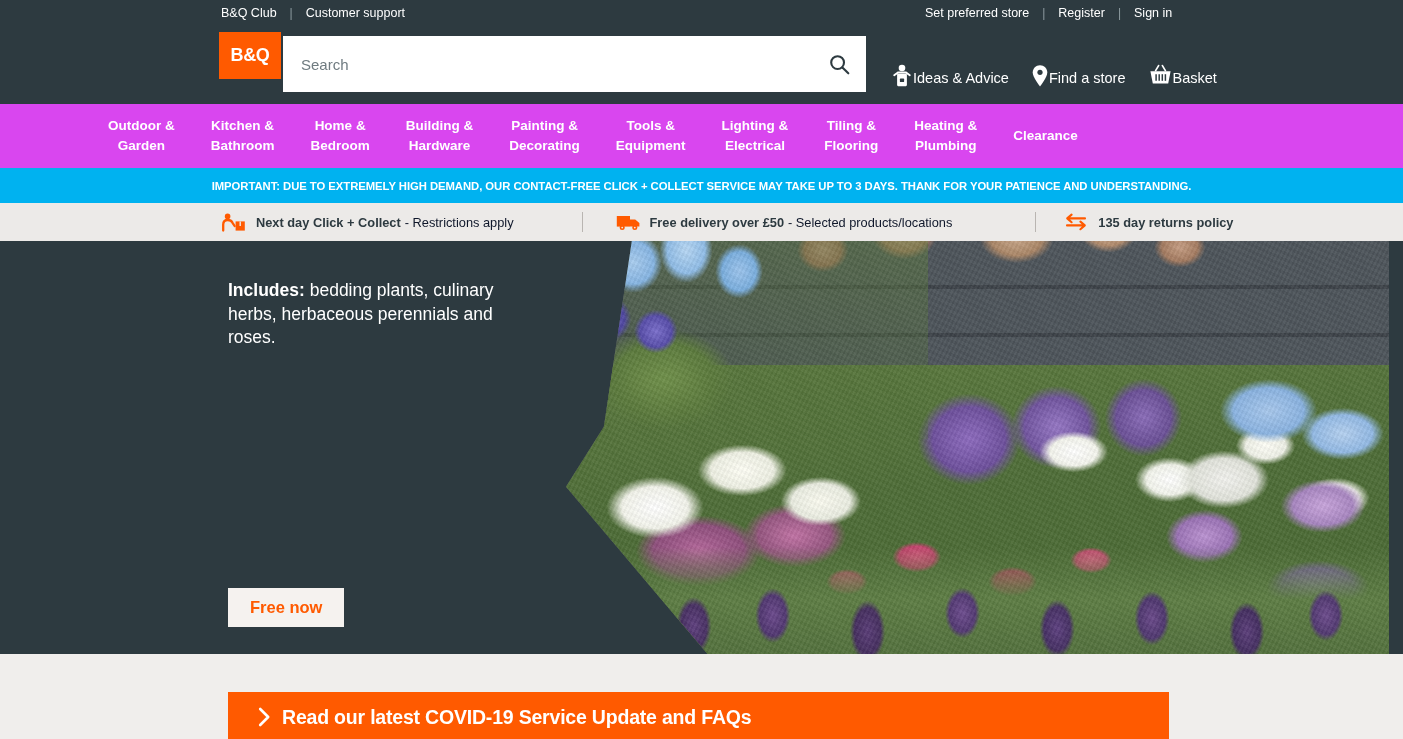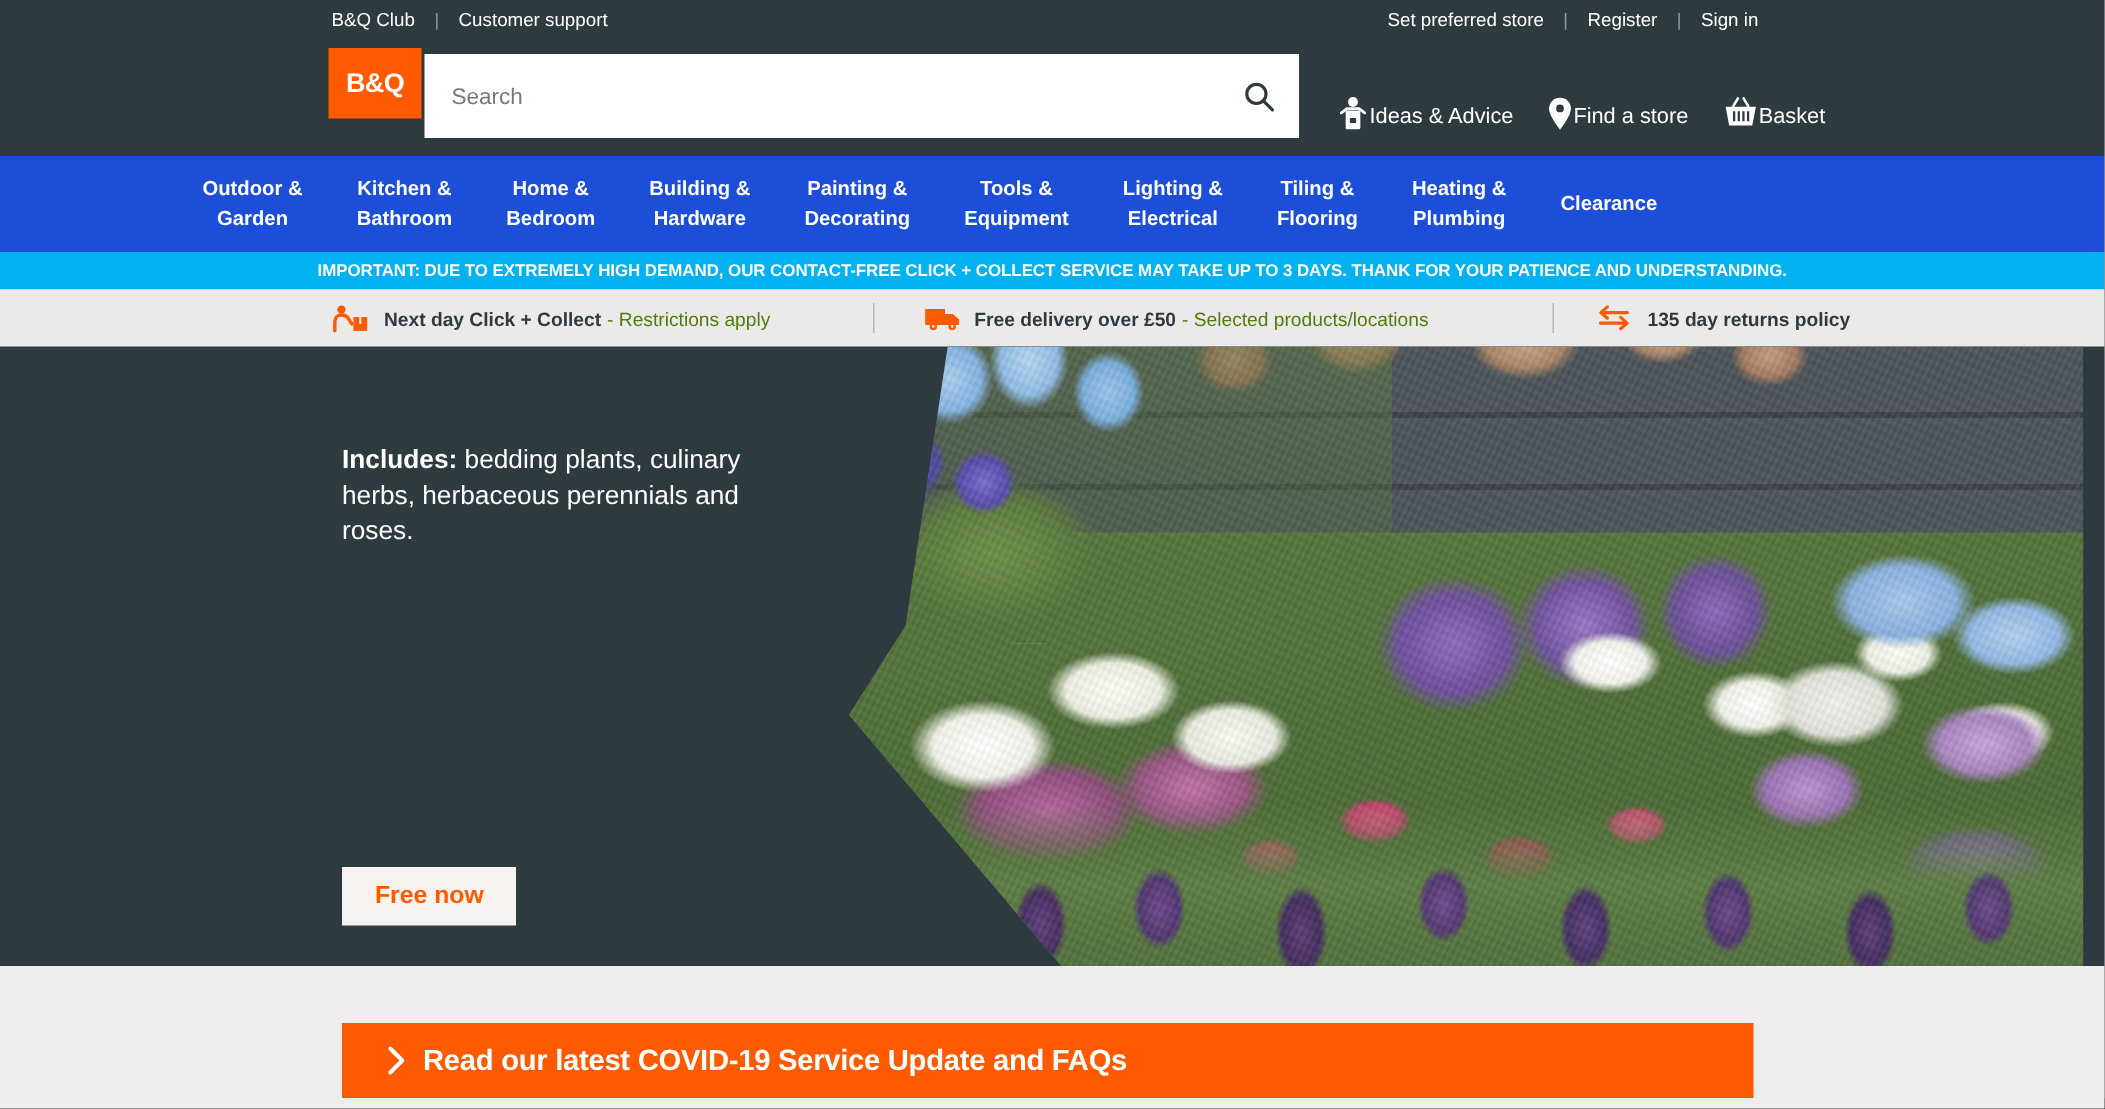--- a/index.html
+++ b/index.html
@@ -127,40 +127,40 @@
     margin-bottom: 3px;
   }
   .header-action .lbl {
     font-size: 14.5px;
     white-space: nowrap;
   }
 
   
   .cat-nav {
     height: 64px;
-    background: #1d4ed8;
-    display: flex;
-    align-items: center;
-    padding-left: 117px;
+    background: #d946ef;
+    display: flex;
+    align-items: center;
+    padding-left: 90px;
   }
   .cat-item {
     color: #ffffff;
     text-decoration: none;
     font-size: 13.5px;
     font-weight: bold;
     line-height: 20px;
     text-align: center;
     padding: 0 18px;
     white-space: pre-line;
     cursor: pointer;
   }
 
   
   .alert-banner {
-    height: 25px;
+    height: 35px;
     background: #00b2f0;
     display: flex;
     align-items: center;
     justify-content: center;
     color: #ffffff;
     font-size: 11.3px;
     font-weight: bold;
     letter-spacing: -0.05px;
   }
 
@@ -182,21 +182,21 @@
   }
   .usp-item .ico {
     width: 26px;
     height: 20px;
     display: flex;
     align-items: center;
     justify-content: flex-start;
     margin-right: 8px;
   }
   .usp-strong { font-weight: bold; }
-  .usp-light { color: #4d7c0f; }
+  .usp-light { color: #0f172a; }
   .usp-divider {
     width: 1px;
     height: 20px;
     background: #b9b5b1;
   }
   .usp-gap-1 { width: 68px; }
   .usp-gap-2 { width: 33px; }
   .usp-gap-3 { width: 83px; }
   .usp-gap-4 { width: 28px; }
 
@@ -314,21 +314,20 @@
   }
   .hero-title {
     color: #ff5a00;
     font-size: 29px;
     font-weight: bold;
     line-height: 35px;
     letter-spacing: -0.3px;
     white-space: pre-line;
   }
   .hero-sub {
-    margin-top: 26px;
     color: #ffffff;
     font-size: 17.5px;
     line-height: 23.5px;
     max-width: 270px;
   }
   .hero-sub b { font-weight: bold; }
   .hero-cta {
     position: absolute;
     left: 228px;
     top: 347px;

